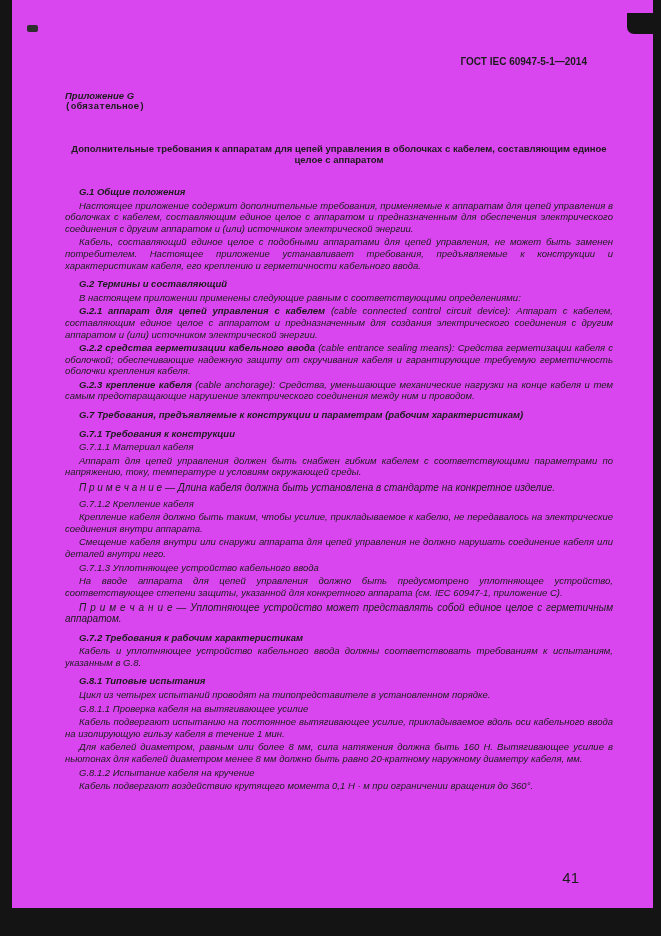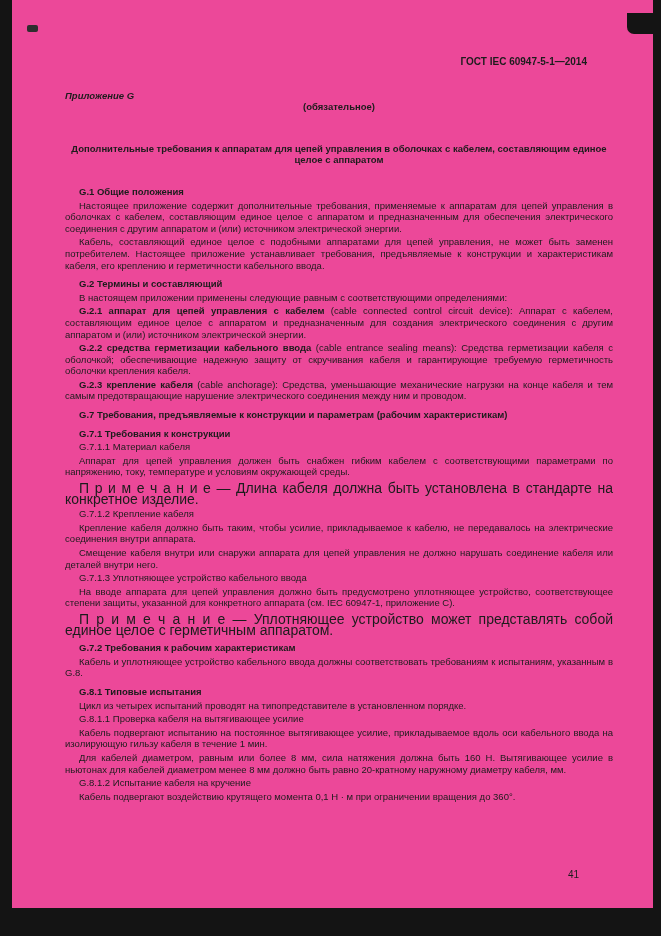--- a/index.html
+++ b/index.html
@@ -4,21 +4,21 @@
 <style>
   * { margin: 0; padding: 0; box-sizing: border-box; }
   html, body { background: #e9e9e5; }
   body {
     width: 661px; height: 936px;
     font-family: "Liberation Sans", sans-serif;
   }
   .page {
     position: relative;
     width: 661px; height: 936px;
-    background: #ec4899;
+    background: #d946ef;
     color: #1c1c1c;
     overflow: hidden;
   }
   
   .scan-edge-left  { position: absolute; left: 0; top: 0; width: 12px; height: 100%; background: #141414; }
   .scan-edge-right { position: absolute; right: 0; top: 0; width: 8px;  height: 100%; background: #141414; }
   .scan-edge-bottom{ position: absolute; left: 0; bottom: 0; width: 100%; height: 28px; background: #141414; }
   .scan-mark-tl { position: absolute; left: 27px; top: 25px; width: 11px; height: 7px; background: #2e2e2e; border-radius: 2px; }
   .scan-mark-tr { position: absolute; right: 7px; top: 13px; width: 27px; height: 21px; background: #141414; border-radius: 0 0 0 7px; }
 
@@ -29,36 +29,36 @@
     font-size: 9.5px;
     line-height: 11.6px;
   }
   .doc-number {
     text-align: right;
     padding-right: 26px;
     font-weight: bold;
     font-size: 10px;
   }
   .annex-label    { margin-top: 22px; text-align: left; font-weight: bold; font-style: italic; }
-  .annex-sublabel { text-align: center; font-weight: bold; }
+  .annex-sublabel { font-weight: bold; font-family: Liberation Mono, monospace; }
   .annex-title {
     margin: 30px auto 12px;
     text-align: center;
     font-weight: bold;
     max-width: 548px;
   }
   .body-blocks { margin-top: 20px; }
-  .blk  { text-indent: 14px; text-align: justify; margin-top: 2px; }
+  .blk  { text-indent: 14px; text-align: justify; margin-top: 2px; font-style: italic; }
   .h    { font-weight: bold; margin-top: 7px; margin-bottom: 1px; }
   .term b { font-weight: bold; margin-top: 36px; }
-  .note { font-size: 14px; line-height: 10.6px; margin-top: 5px; margin-bottom: 4px; }
+  .note { font-size: 10px; line-height: 10.6px; margin-top: 5px; margin-bottom: 4px; }
   .page-number {
     position: absolute;
     right: 82px; top: 869px;
-    font-size: 10px;
+    font-size: 15px;
   }
 </style>
 </head>
 <body>
 
 <div class="page">
 
   <div class="scan-edge-left"></div>
   <div class="scan-edge-right"></div>
   <div class="scan-edge-bottom"></div>

